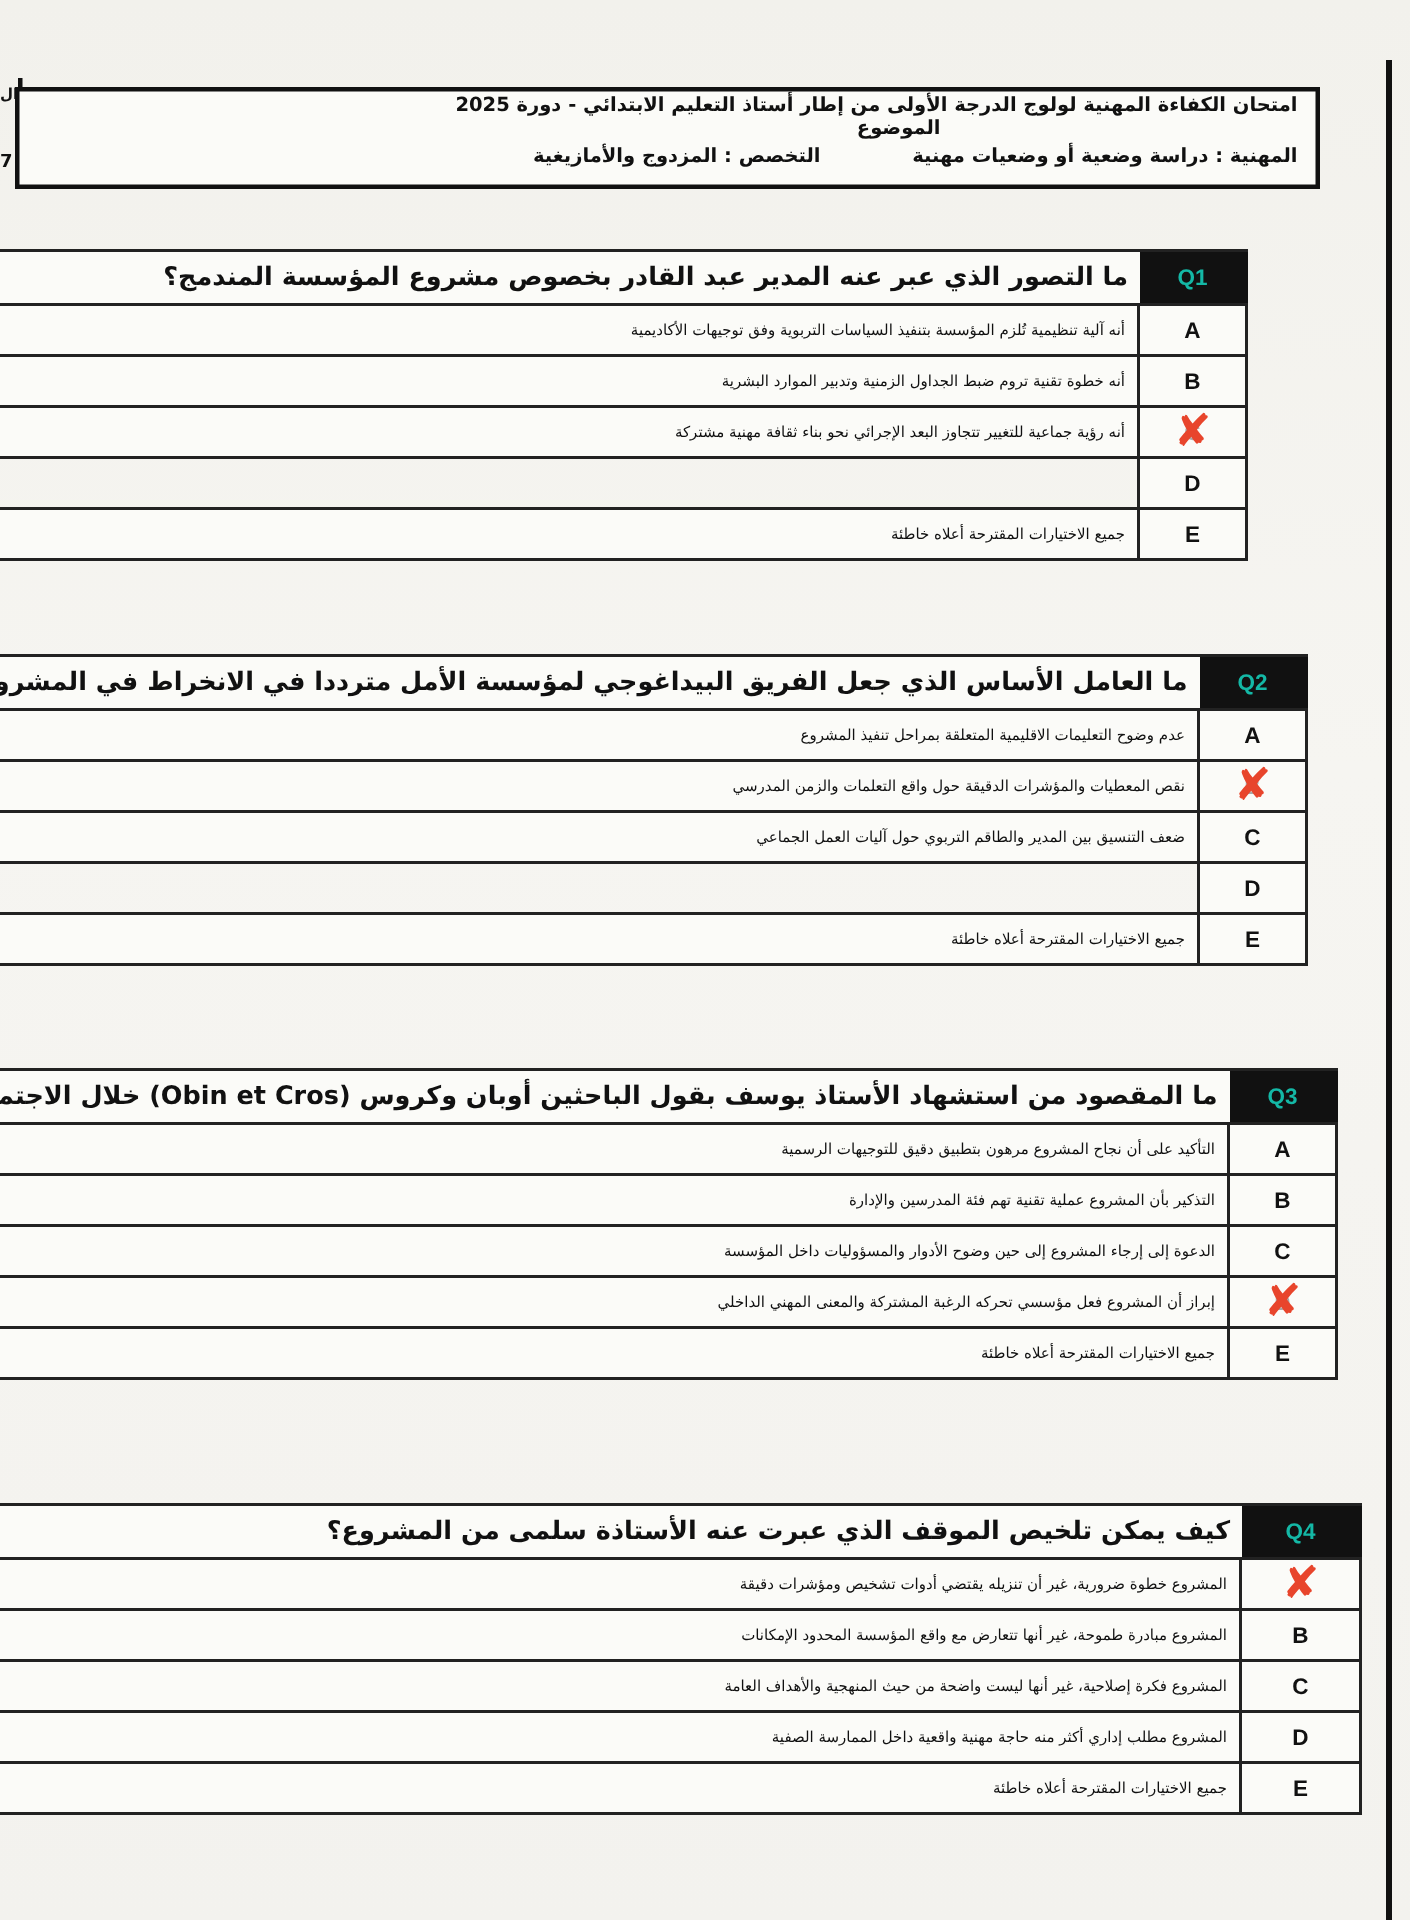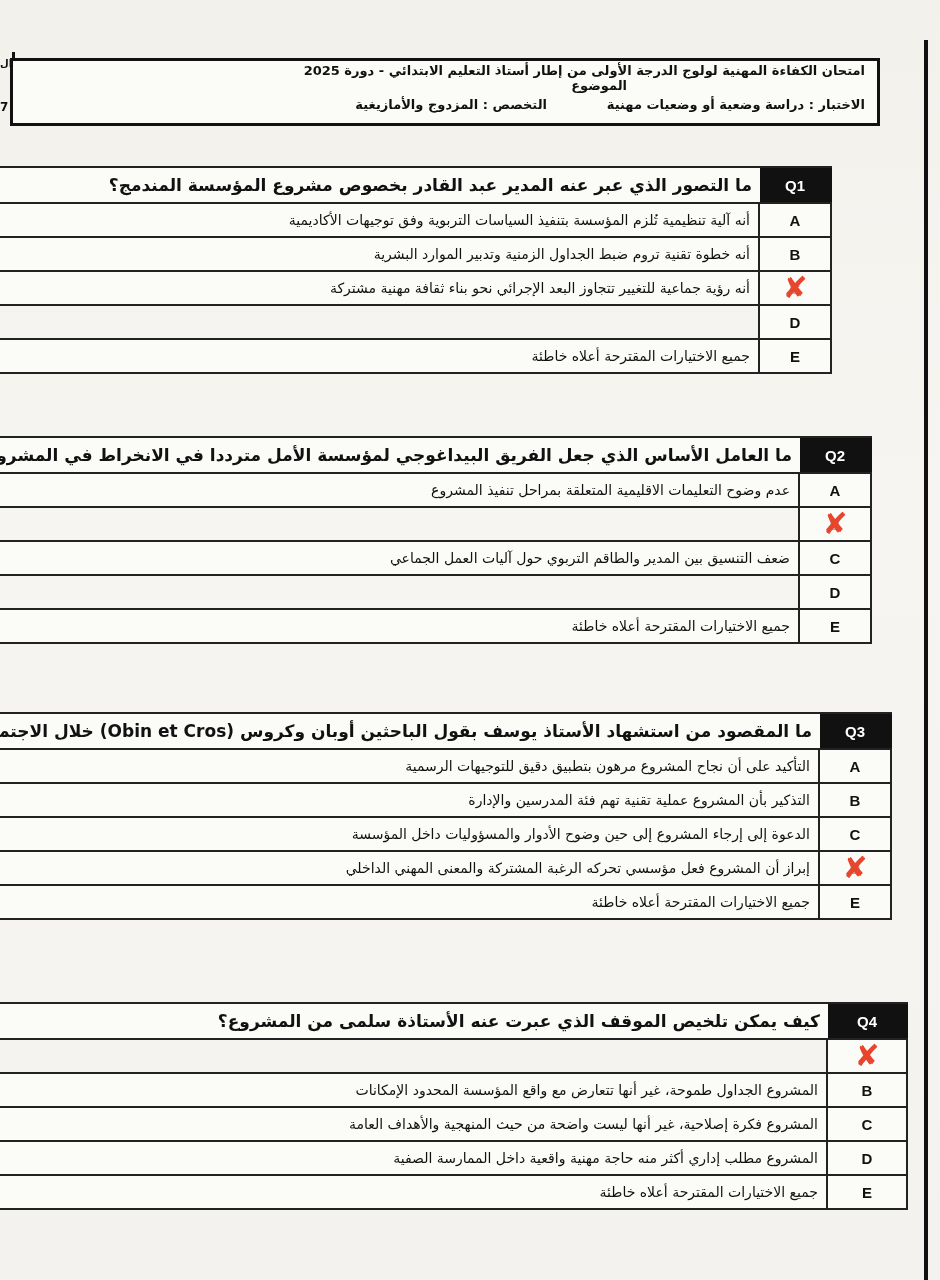--- a/index.html
+++ b/index.html
@@ -39,39 +39,39 @@
     .hdr-spec { top: 36px; right: 330px; }
 
     
     .q-block { position: absolute; left: 0; width: 832px; }
     .q-row {
       display: flex; flex-direction: row-reverse; height: 32px;
       border-bottom: 2px solid #222;
     }
     .q-head { border-top: 2px solid #222; height: 34px; }
     .q-label {
-      width: 70px; flex: 0 0 70px; background: #111; color: #ffffff;
+      width: 70px; flex: 0 0 70px; background: #111; color: #14b8a6;
       display: flex; align-items: center; justify-content: center;
       font-weight: bold; font-size: 15px; font-family: "Liberation Sans", sans-serif;
       border-right: 2px solid #111;
     }
     .q-text {
       flex: 1; direction: rtl; text-align: center; padding-right: 8px;
       display: flex; align-items: center; font-weight: bold; font-size: 17px;
       white-space: nowrap; overflow: hidden; background: #fbfbf8;
     }
     .opt-letter {
       width: 70px; flex: 0 0 70px; display: flex; align-items: center; justify-content: center;
       font-weight: bold; font-size: 15px; font-family: "Liberation Sans", sans-serif;
       border-left: 2px solid #222; border-right: 2px solid #222; position: relative;
       background: #fbfbf8;
     }
     .opt-text {
       flex: 1; direction: rtl; text-align: right; padding-right: 8px;
-      display: flex; align-items: center; font-size: 14px; white-space: nowrap; overflow: hidden;
+      display: flex; align-items: center; font-size: 10px; white-space: nowrap; overflow: hidden;
       background: #fbfbf8;
       padding-left: 23px;
     }
     .mark {
       position: absolute; left: 50%; top: 50%; transform: translate(-50%, -50%);
       color: #e8452c; font-size: 30px; font-weight: bold; line-height: 1;
       font-family: "DejaVu Sans", sans-serif; pointer-events: none;
     }
     .q4 .q-label, .q4 .opt-letter { width: 78px; flex-basis: 78px; }
     .q4 { width: 908px; }
@@ -83,21 +83,21 @@
   <div class="right-rule"></div>
 
   <div class="edge-frag">
     <span class="a">ال</span>
     <span class="b">7</span>
   </div>
 
   <div class="header-box">
     <div class="hdr-line hdr-title">امتحان الكفاءة المهنية لولوج الدرجة الأولى من إطار أستاذ التعليم الابتدائي - دورة 2025</div>
     <div class="hdr-line hdr-sub">الموضوع</div>
-    <div class="hdr-line hdr-test">الاختبار : دراسة وضعية أو وضعيات مهنية</div>
+    <div class="hdr-line hdr-test">المهنية : دراسة وضعية أو وضعيات مهنية</div>
     <div class="hdr-line hdr-spec">التخصص : المزدوج والأمازيغية</div>
   </div>
 
   <div class="q-block" style="top:166px;">
     <div class="q-row q-head">
       <div class="q-label">Q1</div>
       <div class="q-text">ما التصور الذي عبر عنه المدير عبد القادر بخصوص مشروع المؤسسة المندمج؟</div>
     </div>
     <div class="q-row">
       <div class="opt-letter">
@@ -140,20 +140,21 @@
       <div class="opt-letter">
           <span>A</span>
         </div>
       <div class="opt-text">عدم وضوح التعليمات الاقليمية المتعلقة بمراحل تنفيذ المشروع</div>
     </div>
     <div class="q-row">
       <div class="opt-letter">
           <span style="opacity:.35">B</span>
           <span class="mark">✘</span>
         </div>
+      <div class="opt-text">نقص المعطيات والمؤشرات الدقيقة حول واقع التعلمات والزمن المدرسي</div>
     </div>
     <div class="q-row">
       <div class="opt-letter">
           <span>C</span>
         </div>
       <div class="opt-text">ضعف التنسيق بين المدير والطاقم التربوي حول آليات العمل الجماعي</div>
     </div>
     <div class="q-row">
       <div class="opt-letter">
           <span>D</span>
@@ -208,26 +209,27 @@
   <div class="q-block q4" style="top:1002px;">
     <div class="q-row q-head">
       <div class="q-label">Q4</div>
       <div class="q-text">كيف يمكن تلخيص الموقف الذي عبرت عنه الأستاذة سلمى من المشروع؟</div>
     </div>
     <div class="q-row">
       <div class="opt-letter">
           <span style="opacity:.35">A</span>
           <span class="mark">✘</span>
         </div>
+      <div class="opt-text">المشروع خطوة ضرورية، غير أن تنزيله يقتضي أدوات تشخيص ومؤشرات دقيقة</div>
     </div>
     <div class="q-row">
       <div class="opt-letter">
           <span>B</span>
         </div>
-      <div class="opt-text">المشروع الجداول طموحة، غير أنها تتعارض مع واقع المؤسسة المحدود الإمكانات</div>
+      <div class="opt-text">المشروع مبادرة طموحة، غير أنها تتعارض مع واقع المؤسسة المحدود الإمكانات</div>
     </div>
     <div class="q-row">
       <div class="opt-letter">
           <span>C</span>
         </div>
       <div class="opt-text">المشروع فكرة إصلاحية، غير أنها ليست واضحة من حيث المنهجية والأهداف العامة</div>
     </div>
     <div class="q-row">
       <div class="opt-letter">
           <span>D</span>

